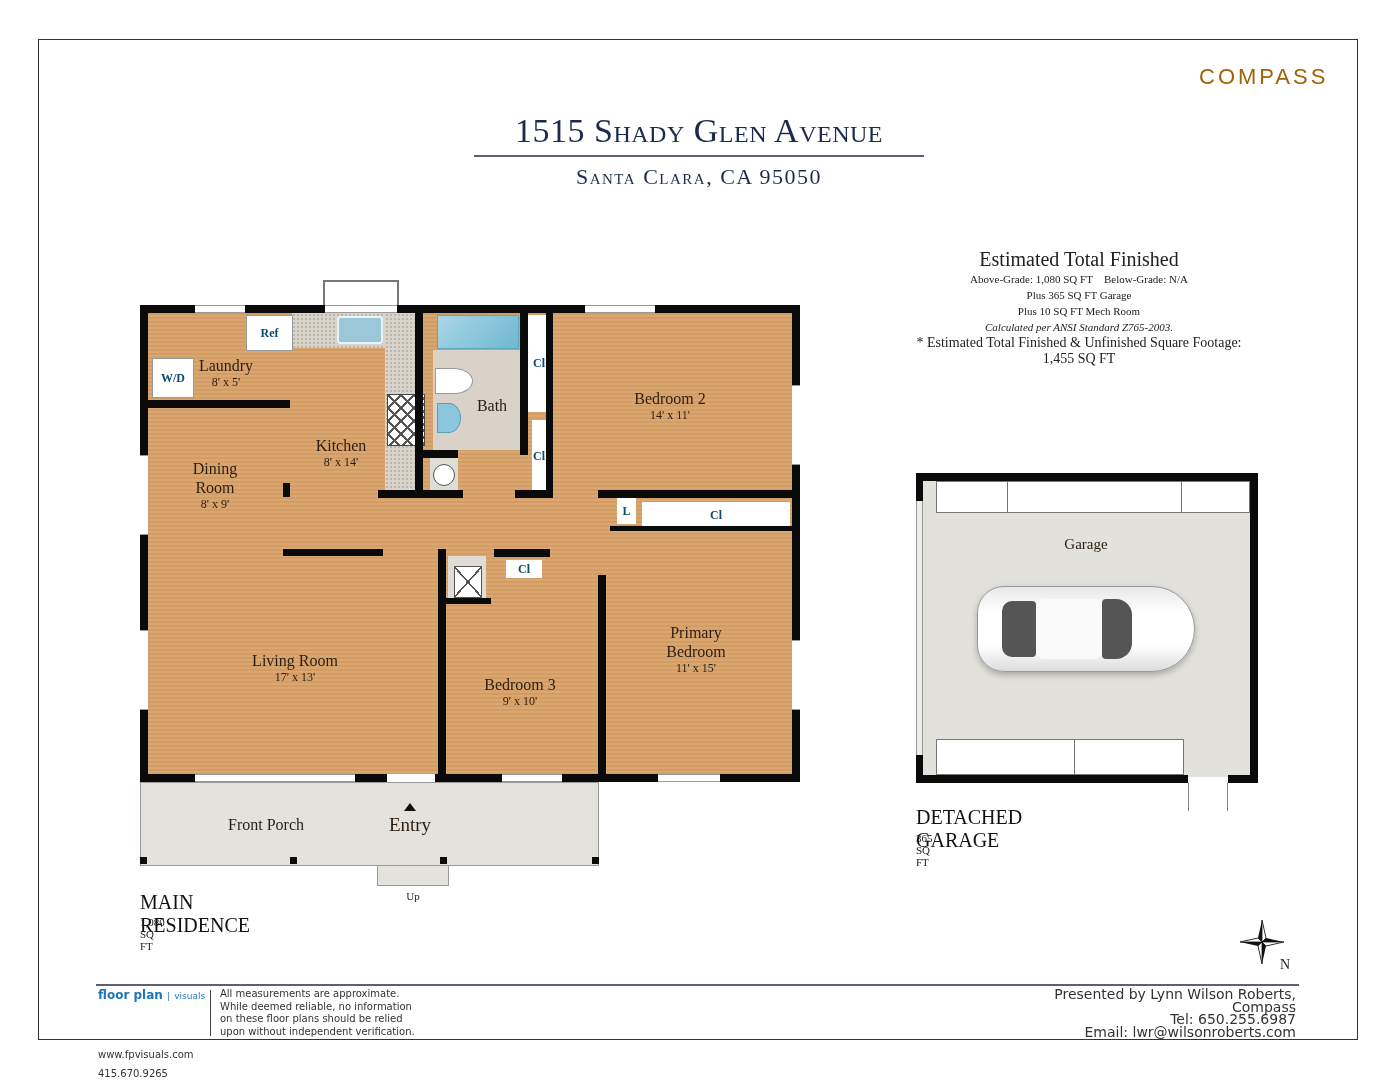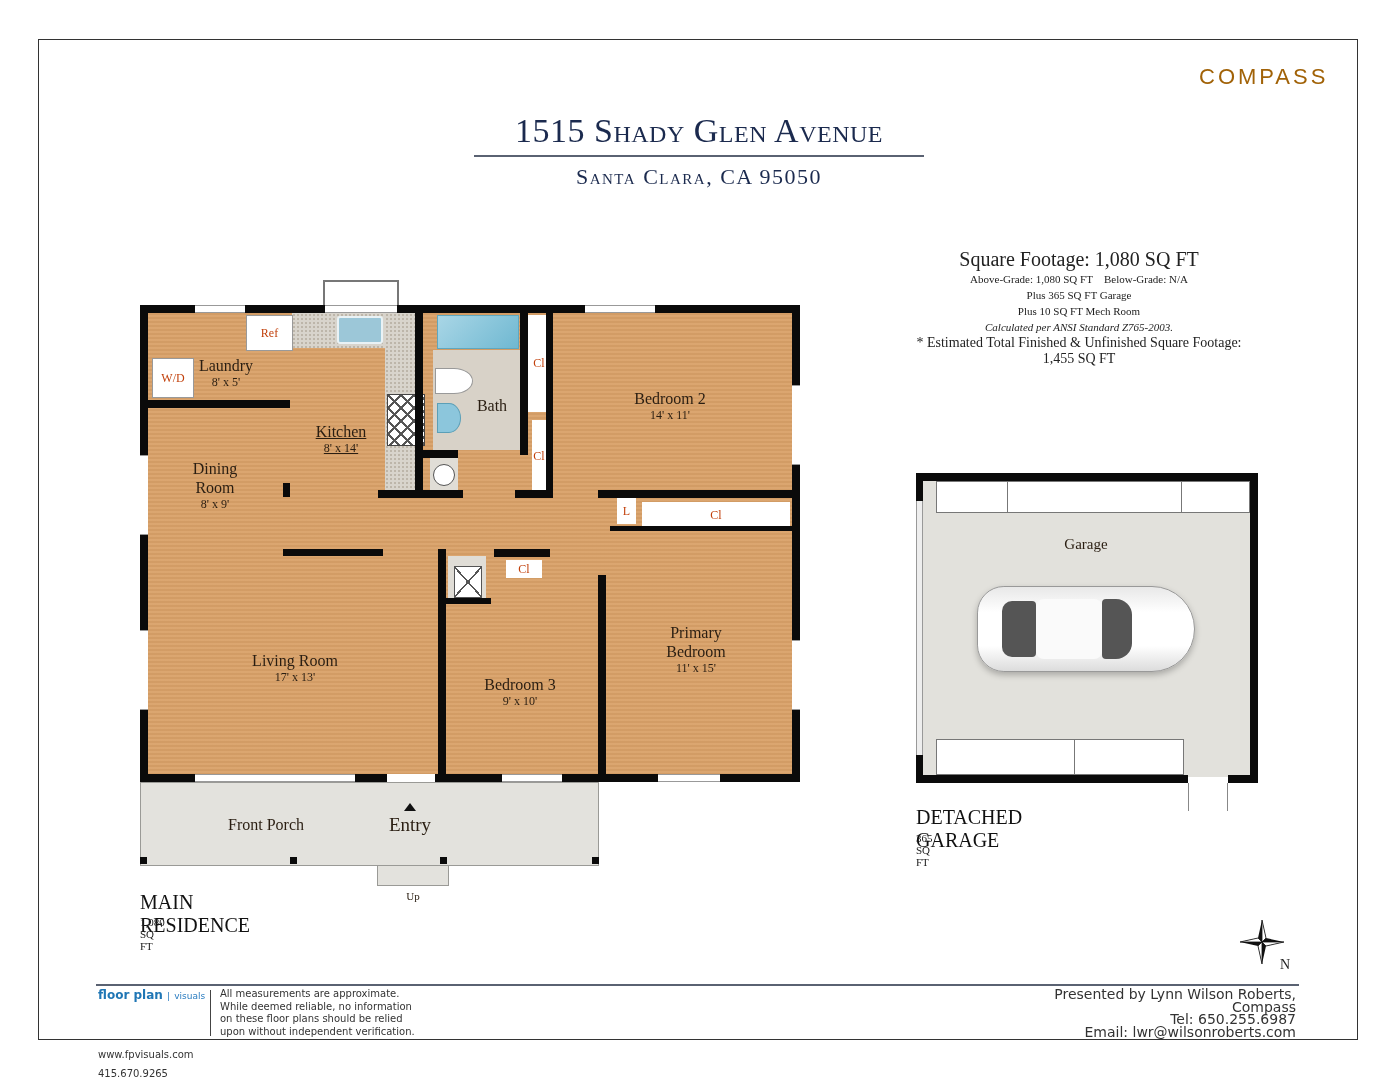--- a/index.html
+++ b/index.html
@@ -18,21 +18,21 @@
   .sqft-line { font-size: 11px; line-height: 16px; }
   .sqft-italic { font-style: italic; }
   .sqft-note { font-size: 14px; }
 
   
   .floor { background: #d9a168; background-image: repeating-linear-gradient(0deg, rgba(255,255,255,0.05) 0 2px, rgba(0,0,0,0.03) 2px 4px); }
   .wall { background: #0a0a0a; position: absolute; }
   .win { background: #ffffff; position: absolute; border-top: 1px solid #999; border-bottom: 1px solid #999; box-sizing: border-box; }
   .room-label { position: absolute; text-align: center; font-family: "Liberation Serif", serif; color: #2a1e12; font-size: 16px; line-height: 19px; }
   .room-dim { display: block; font-size: 12px; line-height: 15px; text-align: center; }
-  .closet { position: absolute; background: #fff; display: flex; align-items: center; justify-content: center; font-family: "Liberation Serif", serif; font-size: 12px; color: #c2410c; }
+  .closet { position: absolute; background: #fff; display: flex; align-items: center; justify-content: center; font-family: "Liberation Serif", serif; font-size: 12px; color: #0c4a6e; font-weight: bold; }
   .counter { position: absolute; background: #d8d4cc; background-image: radial-gradient(#bdb6aa 1px, transparent 1px); background-size: 4px 4px; }
   .tile { position: absolute; background: #d8d2c8; }
   .porch { position: absolute; background: #e3e2dd; border: 1px solid #9a9a96; box-sizing: border-box; }
   .post { position: absolute; width: 7px; height: 7px; background: #0a0a0a; }
 
   .section-title { font-family: "Liberation Serif", serif; font-size: 20px; color: #111; }
   .section-sub { font-family: "Liberation Serif", serif; font-size: 11px; color: #222; }
 
   .garage-floor { position: absolute; background: #e2e1dc; }
   .gar-shelf { position: absolute; background: #fff; border: 1px solid #777; box-sizing: border-box; }
@@ -50,21 +50,21 @@
 
 <div class="frame"></div>
 
 <div class="abs brand">COMPASS</div>
 
 <div class="abs title">1515 Shady Glen Avenue</div>
 <div class="abs title-rule"></div>
 <div class="abs subtitle">Santa Clara, CA 95050</div>
 
 <div class="abs sqft-block">
-  <div class="sqft-head">Square Footage: 1,080 SQ FT</div>
+  <div class="sqft-head">Estimated Total Finished</div>
   <div class="sqft-line">
     <span>Above-Grade: 1,080 SQ FT</span>&nbsp;&nbsp;&nbsp;
     <span>Below-Grade: N/A</span>
   </div>
   <div class="sqft-line">Plus 365 SQ FT Garage</div>
   <div class="sqft-line">Plus 10 SQ FT Mech Room</div>
   <div class="sqft-line sqft-italic">Calculated per ANSI Standard Z765-2003.</div>
   <div class="sqft-note">* Estimated Total Finished &amp; Unfinished Square Footage: 1,455 SQ FT</div>
 </div>
 
@@ -126,21 +126,21 @@
   <div class="wall" style="left:283px;top:549px;width:100px;height:7px;"></div>
   <div class="wall" style="left:438px;top:549px;width:8px;height:230px;"></div>
   <div class="wall" style="left:494px;top:549px;width:56px;height:8px;"></div>
   <div class="wall" style="left:446px;top:598px;width:45px;height:6px;"></div>
   <div class="wall" style="left:598px;top:575px;width:8px;height:204px;"></div>
 
   <div class="room-label" style="left:186px;top:356px;width:80px;">
     <span>Laundry</span>
     <span class="room-dim">8' x 5'</span>
   </div>
-  <div class="room-label" style="left:300px;top:422px;width:82px;text-decoration:underline;">
+  <div class="room-label" style="left:300px;top:436px;width:82px;">
     <span>Kitchen</span>
     <span class="room-dim">8' x 14'</span>
   </div>
   <div class="room-label" style="left:180px;top:459px;width:70px;">
     <span>Dining Room</span>
     <span class="room-dim">8' x 9'</span>
   </div>
   <div class="room-label" style="left:470px;top:396px;width:44px;">
     <span>Bath</span>
   </div>

